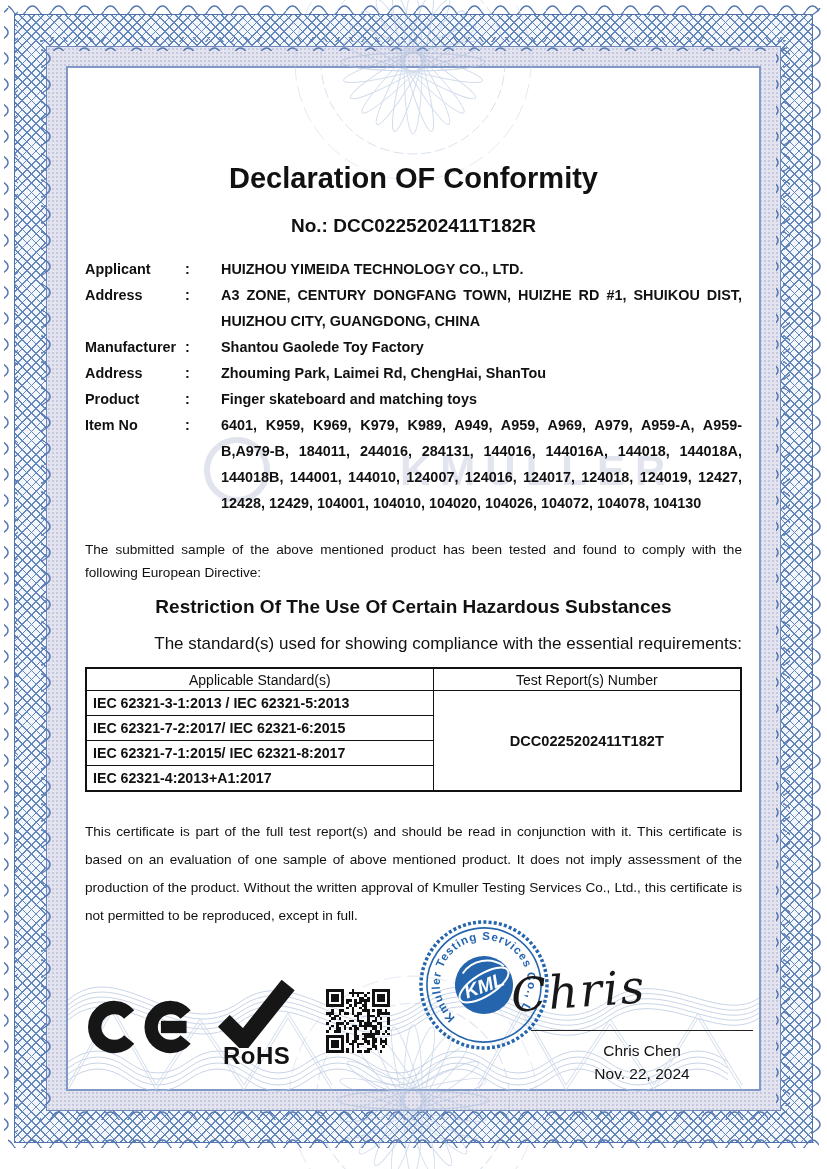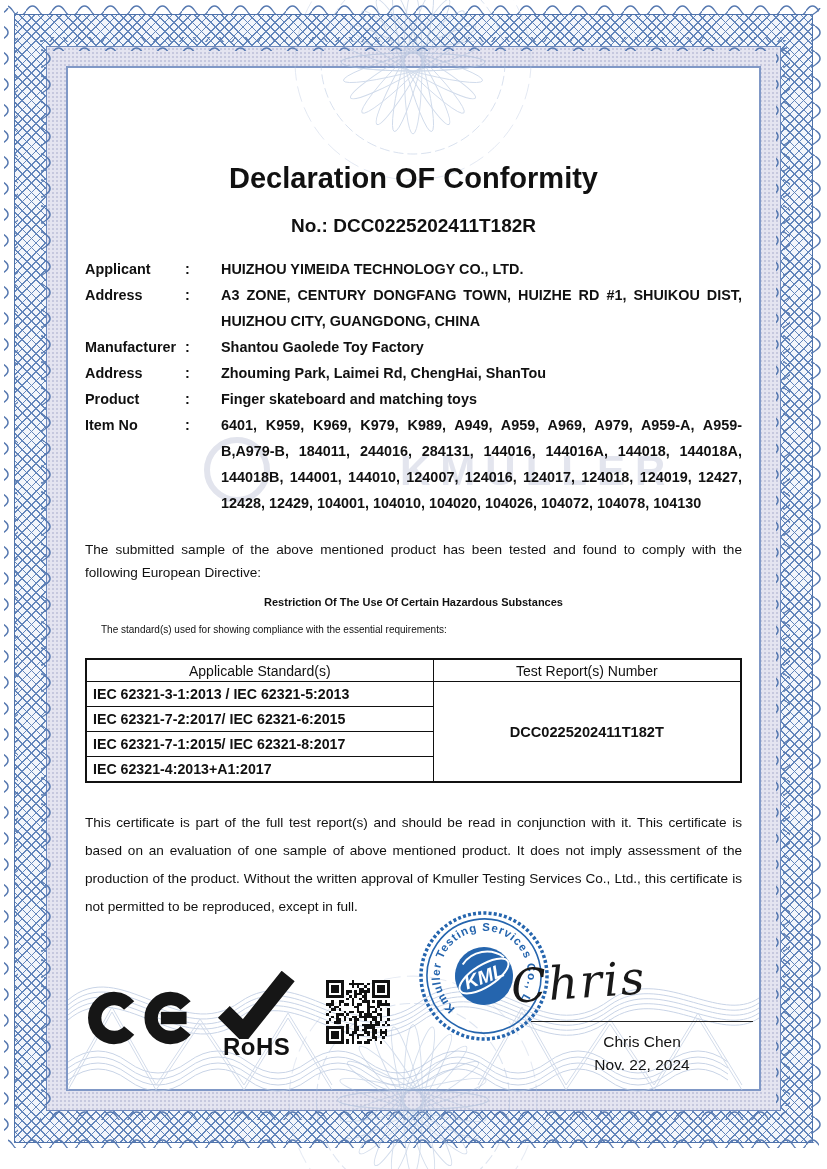--- a/index.html
+++ b/index.html
@@ -32,24 +32,24 @@
   .fields{margin-top:19px;font-size:14.4px;font-weight:bold;}
   .frow{display:grid;grid-template-columns:100px 36px 1fr;line-height:26px;}
   .fval{text-align:justify;}
   .fval.nojust{text-align:left;}
 
   .intro{margin:22px 0 0;font-size:13.6px;line-height:23px;text-align:justify;font-weight:normal;}
 
   .directive{margin:20px 0 0;text-align:center;}
   .directive .d1{font-size:15px;font-weight:bold;}
   .directive .d2{font-size:21px;font-weight:bold;}
-  .restrict{margin:12px 0 0;text-align:center;font-size:11px;font-weight:bold;}
-  .stdintro{margin:16px 16px 0;font-size:10px;}
-
-  table.std{border-collapse:collapse;width:100%;margin-top:23px;}
+  .restrict{margin:12px 0 0;text-align:center;font-size:19px;font-weight:bold;}
+  .stdintro{margin:16px 0 0;font-size:17px;text-align:right;}
+
+  table.std{border-collapse:collapse;width:100%;margin-top:13px;}
   table.std th{border:1.6px solid #111;font-weight:normal;font-size:14px;height:21px;text-align:center;padding:0;}
   table.std td{border:1.6px solid #111;font-weight:bold;font-size:14.2px;height:24px;padding:0 6px;}
   table.std td.report{text-align:center;font-size:14.6px;}
   table.std{border:2px solid #111;}
 
   .disclaimer{margin:26px 0 0;font-size:13.6px;line-height:28px;text-align:justify;}
 
   
   .marks{position:relative;height:175px;margin:6px -26px 0;}
   .ce{position:absolute;left:27px;top:50px;width:118px;height:82px;}

